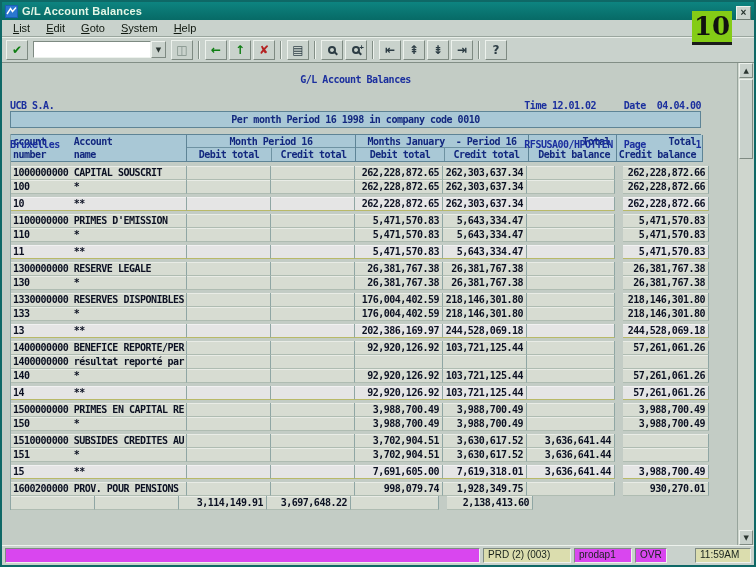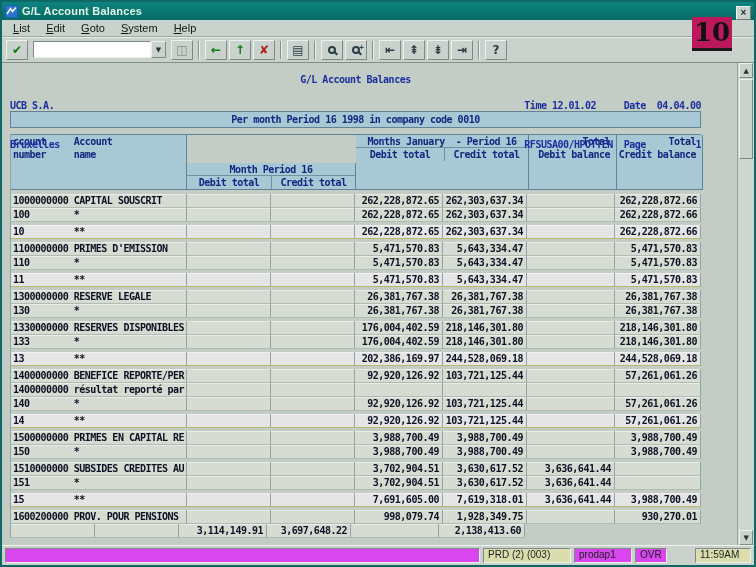--- a/index.html
+++ b/index.html
@@ -28,60 +28,60 @@
   .content{position:relative;flex:1;background:#C3CCC5;overflow:hidden;font:bold 10px "DejaVu Sans Mono",monospace;letter-spacing:-0.5px;color:#0B1022;}
   .rpt-head{position:relative;height:30px;margin-top:10px;color:#1B2F9E;line-height:13px;}
   .rh-left{position:absolute;left:8px;top:0;white-space:pre;}
   .rh-center{position:absolute;left:8px;top:0;width:691px;text-align:center;}
   .rh-right{position:absolute;right:53px;top:0;text-align:right;white-space:pre;}
   .band{margin:8px 0 0 8px;width:691px;height:17px;background:#A9C8D6;border:1px solid #5E8496;color:#12277E;text-align:center;line-height:15px;}
   .table{margin:6px 0 0 8px;width:691px;border-left:1px solid #8FA6A4;}
   .thead{display:flex;color:#12277E;border-top:1px solid #5E8496;}
   .hcell,.hgroup{background:#A9C8D6;border-right:1px solid #5E8496;border-bottom:1px solid #5E8496;}
   .c0h{flex:0 0 176px;white-space:pre;padding:0 2px;line-height:13px;}
-  .g12{flex:0 0 168px;margin-top:28px;}
+  .g12{flex:0 0 168px;}
   .g34{flex:0 0 172px;}
   .c5h{flex:0 0 88px;}
   .c6h{flex:0 0 86px;}
   .gtop{height:13px;line-height:13px;text-align:center;border-bottom:1px solid #6E92A2;white-space:pre;}
   .gsub{display:flex;height:13px;line-height:13px;}
   .hc{text-align:center;}
   .w84{flex:0 0 84px;}
   .w88{flex:0 0 88px;}
   .gsub .hc + .hc{border-left:1px solid #6E92A2;}
   .right{text-align:right;padding-right:6px;line-height:13px;}
   .tbody{padding-top:4px;}
   .trow{display:flex;height:14px;line-height:13px;}
   .tcell{border-right:1px solid #8FA6A4;border-bottom:1px solid #AFBCB2;background:#D7DCD2;white-space:pre;overflow:hidden;padding:0 3px 0 2px;box-shadow:inset 0 1px 0 rgba(255,255,255,.45);}
   .tcell.c0{flex:0 0 176px;}
   .tcell.c1{flex:0 0 84px;}
   .tcell.c2{flex:0 0 84px;}
   .tcell.c3{flex:0 0 88px;}
   .tcell.c4{flex:0 0 84px;}
   .tcell.c5{flex:0 0 88px;}
-  .tcell.c6{flex:0 0 86px;}
+  .tcell.c6{flex:0 0 86px;margin-left:8px;}
   .tcell:not(.c0){text-align:right;}
   .trow.total .tcell{background:#e5e5e5;border-bottom-color:#B9B969;}
   .trow.sub,.trow.total{margin-bottom:3px;}
   
   .vscroll{position:absolute;top:0;right:0;bottom:0;width:17px;background:#CFD6CE;border-left:1px solid #97A49C;}
   .sb-btn{position:absolute;left:1px;right:1px;height:15px;background:#C9D2CC;border:1px solid;border-color:#EDF2ED #7E8A82 #7E8A82 #EDF2ED;font:7px "DejaVu Sans",sans-serif;color:#2A3530;display:flex;align-items:center;justify-content:center;cursor:pointer;}
   .sb-btn.up{top:0;}
   .sb-btn.down{bottom:0;}
   .sb-thumb{position:absolute;left:1px;right:1px;top:16px;height:80px;background:#C9D2CC;border:1px solid;border-color:#EDF2ED #7E8A82 #7E8A82 #EDF2ED;cursor:pointer;}
   
   .statusbar{height:20px;flex:0 0 20px;display:flex;align-items:center;gap:3px;padding:0 3px;background:#C9D2CC;border-top:1px solid #EDF2ED;}
   .sb-panel{height:15px;line-height:13px;font:10px "Liberation Sans",sans-serif;border:1px solid;border-color:#7E8A82 #EDF2ED #EDF2ED #7E8A82;padding:0 4px;background:#d946ef;color:#18221C;overflow:hidden;white-space:nowrap;}
   .sb-panel.message{flex:1;}
   .sb-panel.system{width:88px;background:#DBDDAE;}
   .sb-panel.server{width:58px;}
   .sb-panel.mode{width:32px;}
   .sb-panel.time{width:56px;background:#DBDDAE;margin-left:25px;}
   
-  .annotation{position:absolute;top:15px;right:22px;width:40px;height:34px;background:#be185d;border-bottom:3px solid #1B1B1B;color:#111;font:bold 26px "DejaVu Serif",serif;text-align:center;line-height:30px;z-index:10;}
+  .annotation{position:absolute;top:9px;right:22px;width:40px;height:34px;background:#84cc16;border-bottom:3px solid #1B1B1B;color:#111;font:bold 26px "DejaVu Serif",serif;text-align:center;line-height:30px;z-index:10;}
 </style>
 </head>
 <body>
 
 <div class="window">
 
   <div class="titlebar">
     <span class="app-icon">
       <svg width="13" height="13" viewBox="0 0 13 13">
           <rect width="13" height="13" fill="#1A5FB4"></rect>

